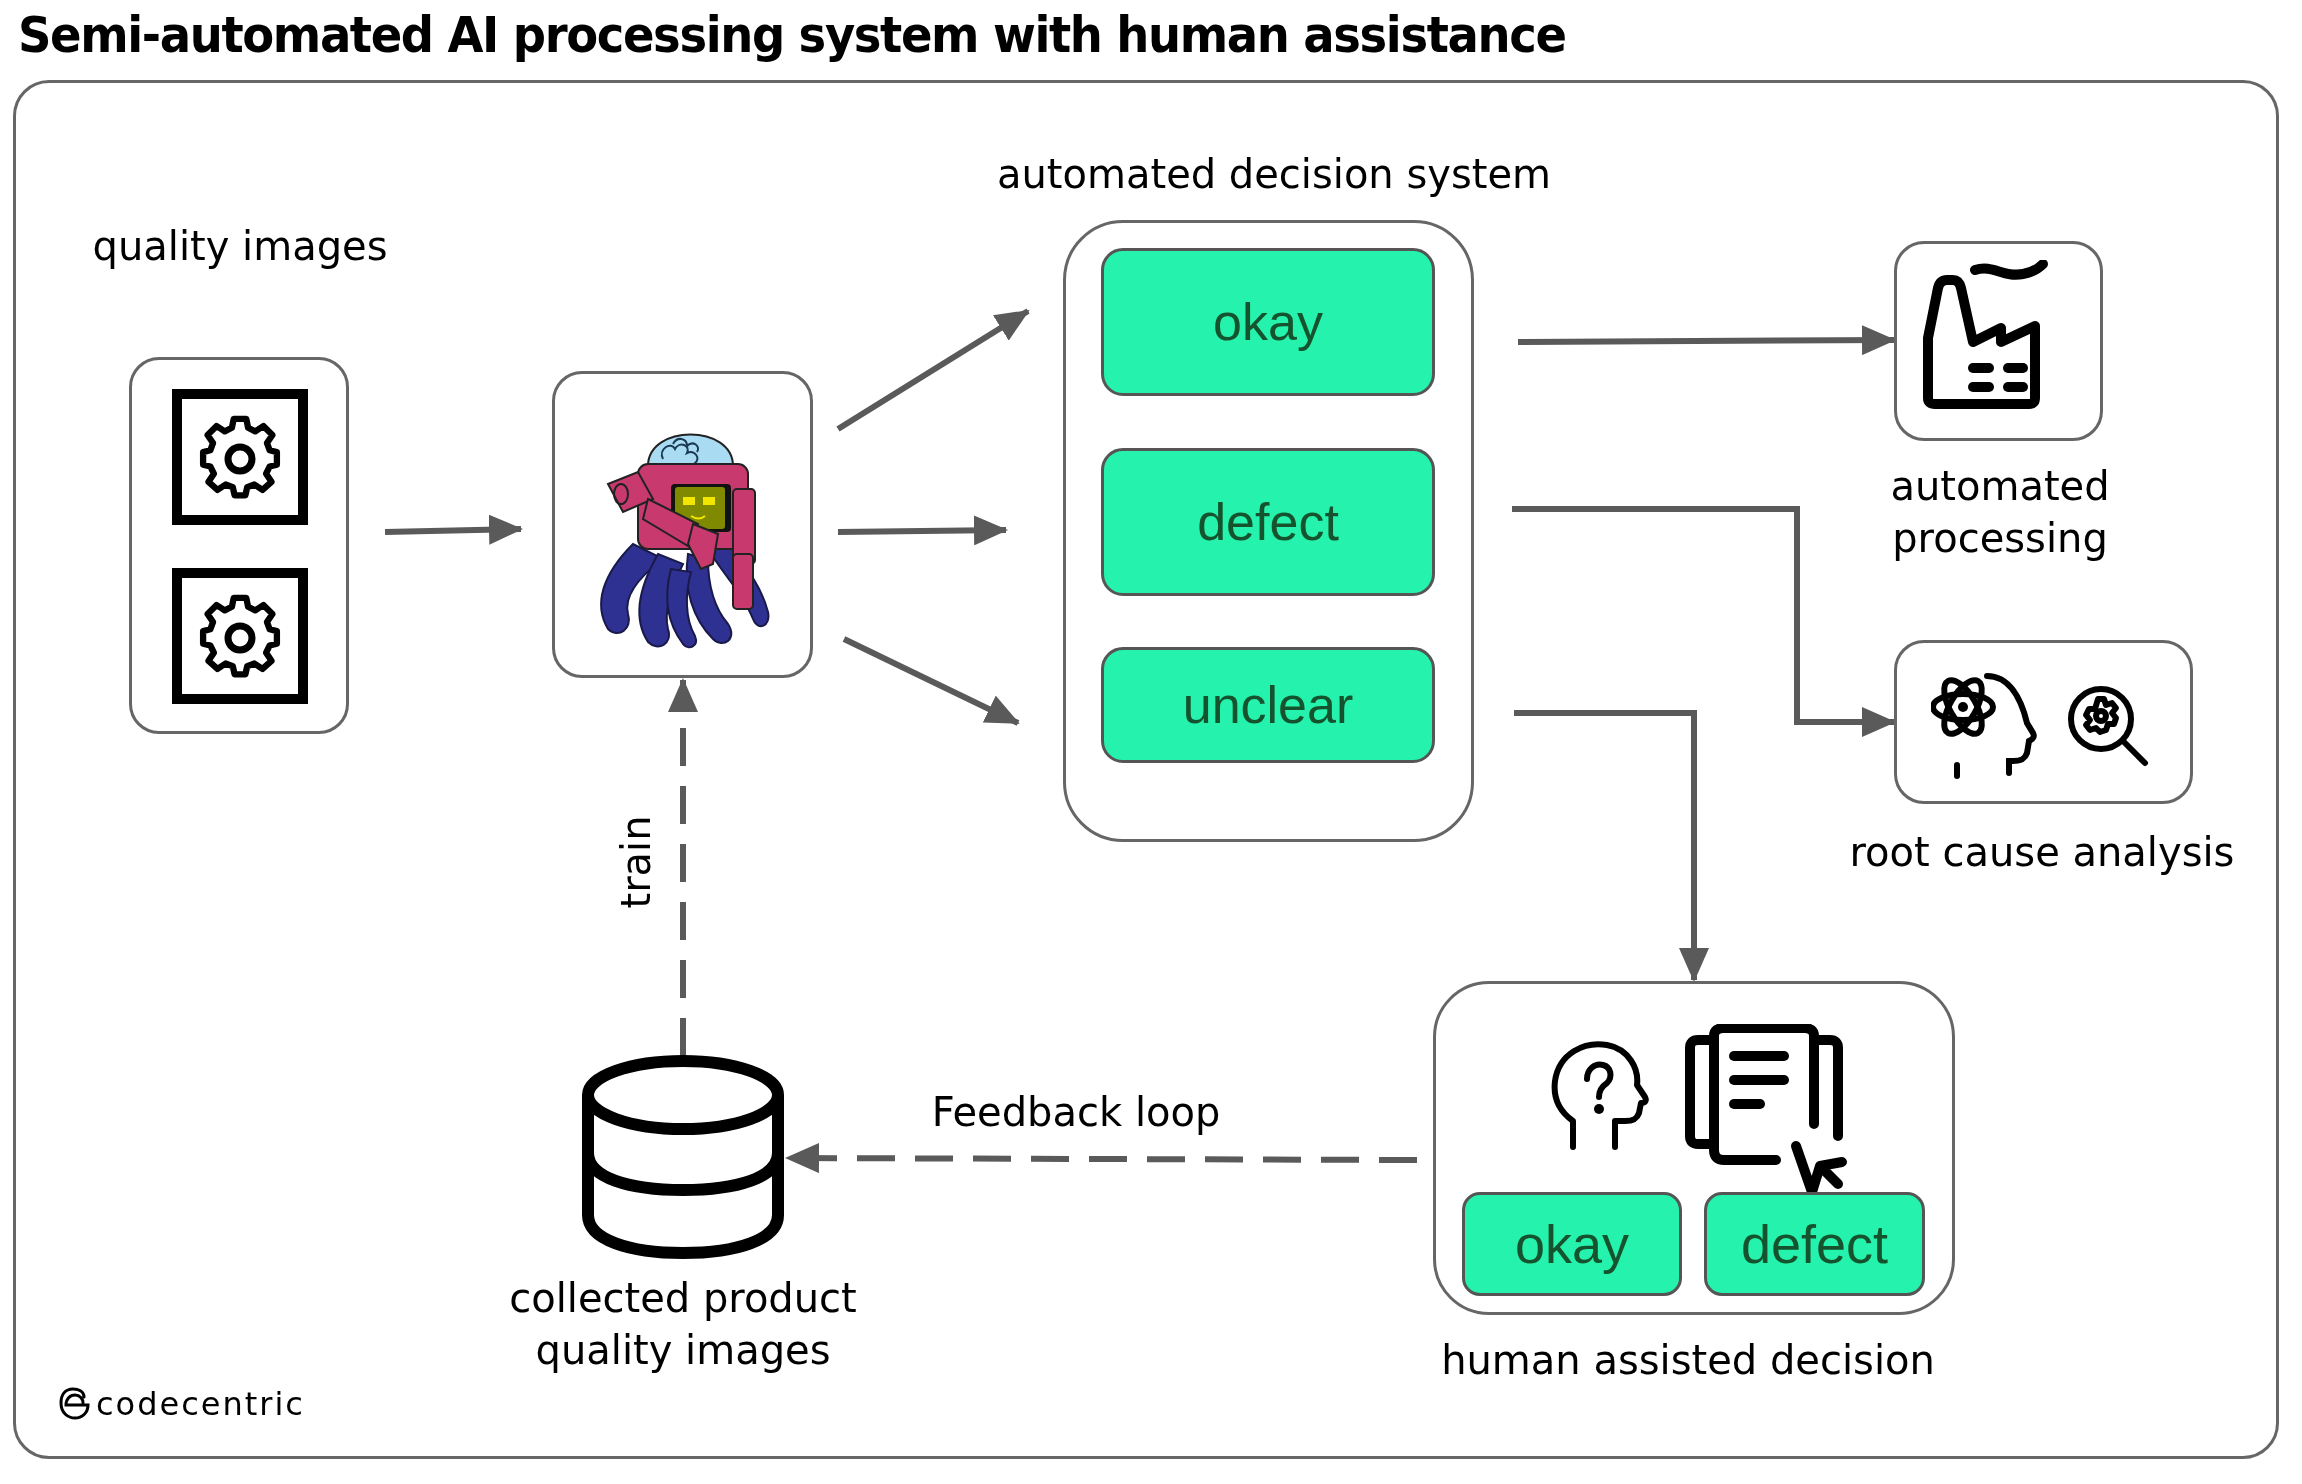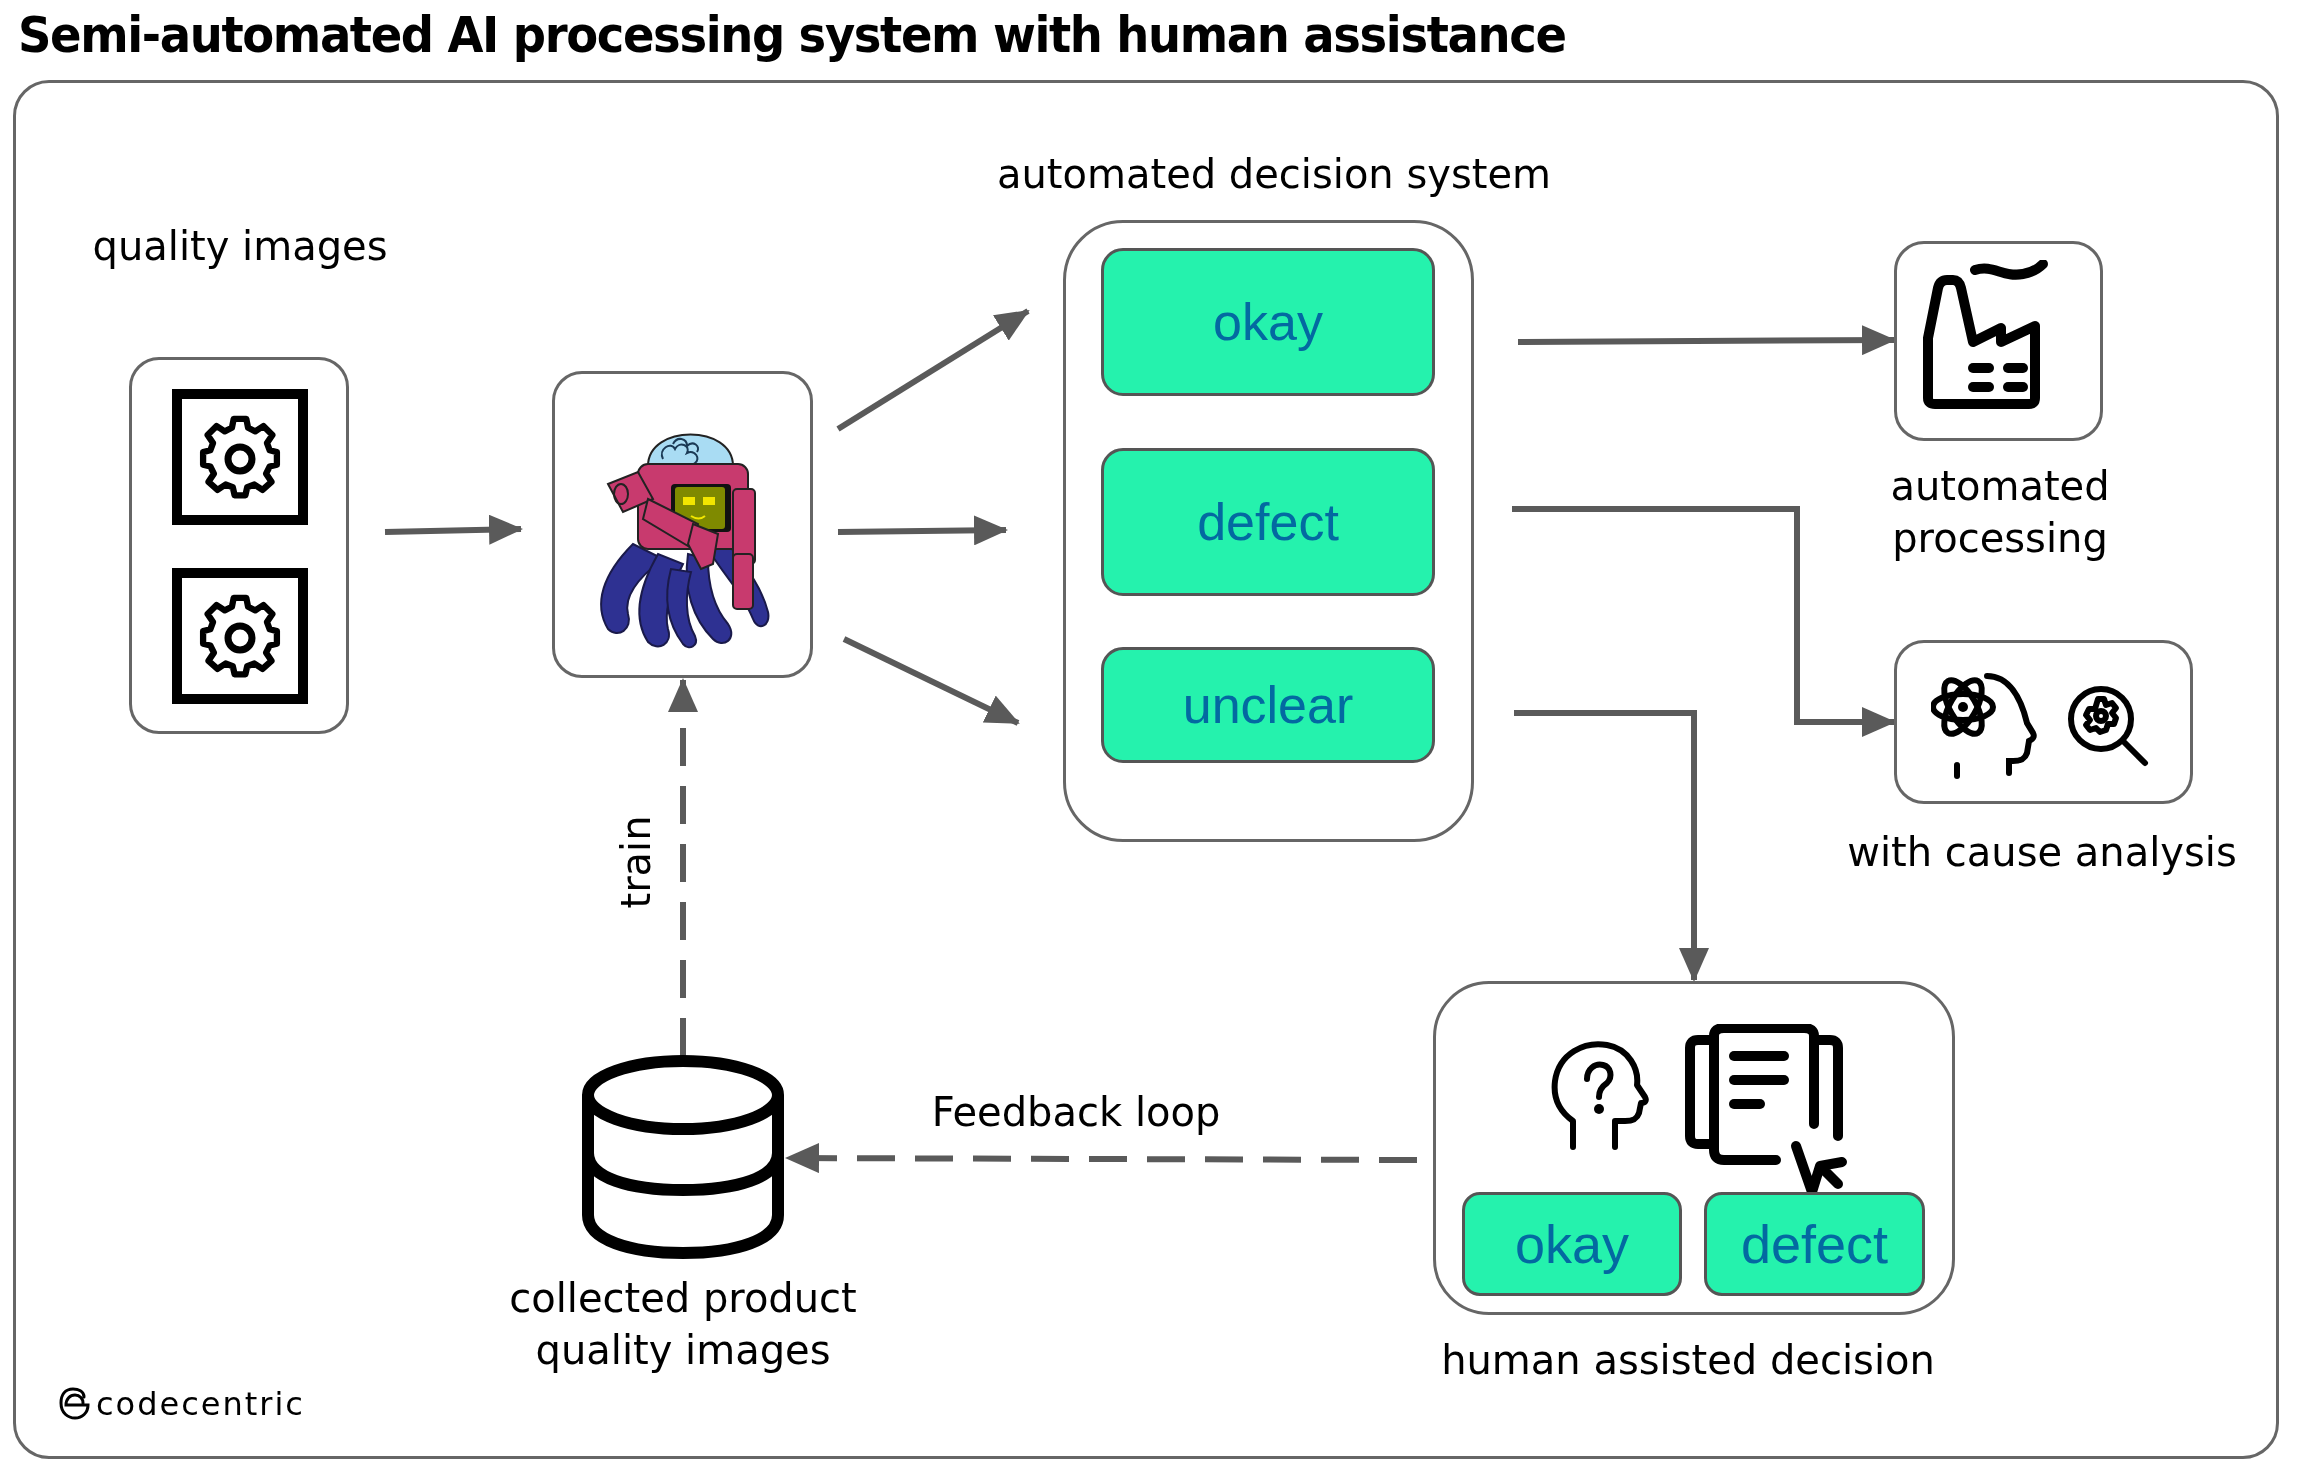--- a/index.html
+++ b/index.html
@@ -11,21 +11,21 @@
   #frame { position: absolute; left: 13px; top: 80px; width: 2266px; height: 1379px;
            border: 3px solid #666; border-radius: 36px; box-sizing: border-box; }
   svg#diagram { position: absolute; left: 0; top: 0; width: 2302px; height: 1484px; }
   .label { position: absolute; font-family: "DejaVu Sans", "Liberation Sans", sans-serif;
            font-size: 40px; line-height: 52px; text-align: center; white-space: nowrap;
            transform: translateX(-50%); }
   .box { position: absolute; border: 3px solid #666; border-radius: 30px; background: #fff;
          box-sizing: border-box; }
   .pill { position: absolute; background: #25f2ad; border: 3px solid #555; border-radius: 22px;
           box-sizing: border-box; display: flex; align-items: center; justify-content: center;
-          font-family: "Liberation Sans", sans-serif; font-size: 52px; color: #0369a1; }
+          font-family: "Liberation Sans", sans-serif; font-size: 52px; color: #14532d; }
   .pill.small { font-size: 54px; border-radius: 18px; }
   #train-label { position: absolute; left: 636px; top: 862px; font-size: 40px;
                  font-family: "DejaVu Sans", sans-serif; transform: translate(-50%, -50%) rotate(-90deg);
                  white-space: nowrap; }
   #logo { position: absolute; left: 58px; top: 1385px; font-size: 32px; letter-spacing: 2px;
           font-family: "DejaVu Sans", sans-serif; display: flex; align-items: center; gap: 4px; }
 </style>
 </head>
 <body>
 
@@ -146,21 +146,21 @@
   </svg>
   <svg style="position:absolute; left:168px; top:40px;" width="90" height="90" viewBox="0 0 90 90">
     <g fill="none" stroke="#000" stroke-width="6" stroke-linecap="round" stroke-linejoin="round">
       <circle cx="36" cy="36" r="30"></circle>
       <line x1="58" y1="58" x2="80" y2="80"></line>
       <path d="M33,16 L39,16 L41,22 L47,20 L51,25 L47,30 L51,35 L49,41 L43,41 L41,47 L35,49 L31,45 L25,47 L21,42 L25,37 L21,32 L24,26 L30,26 Z"></path>
       <circle cx="36" cy="33" r="5"></circle>
     </g>
   </svg>
 </div>
-<div class="label" style="left:2042px; top:826px;">with cause analysis</div>
+<div class="label" style="left:2042px; top:826px;">root cause analysis</div>
 
 <div class="box" style="left:1433px; top:981px; width:522px; height:334px; border-radius:56px;">
   <svg style="position:absolute; left:115px; top:55px;" width="100" height="115" viewBox="0 0 100 115">
     <g fill="none" stroke="#000" stroke-width="6" stroke-linecap="round" stroke-linejoin="round">
       <path d="M22,108 L22,82 C8,72 2,58 4,42 C8,14 34,2 56,6 C78,10 88,30 86,46 L94,58 C96,62 94,64 90,64 L88,74 C86,80 82,82 74,82 L64,82 L64,108"></path>
       <path d="M36,40 C36,30 44,24 52,26 C60,28 62,38 56,44 C50,48 48,52 48,58"></path>
     </g>
     <circle cx="48" cy="70" r="5" fill="#000"></circle>
   </svg>
   <svg style="position:absolute; left:248px; top:40px;" width="170" height="175" viewBox="0 0 170 175">

